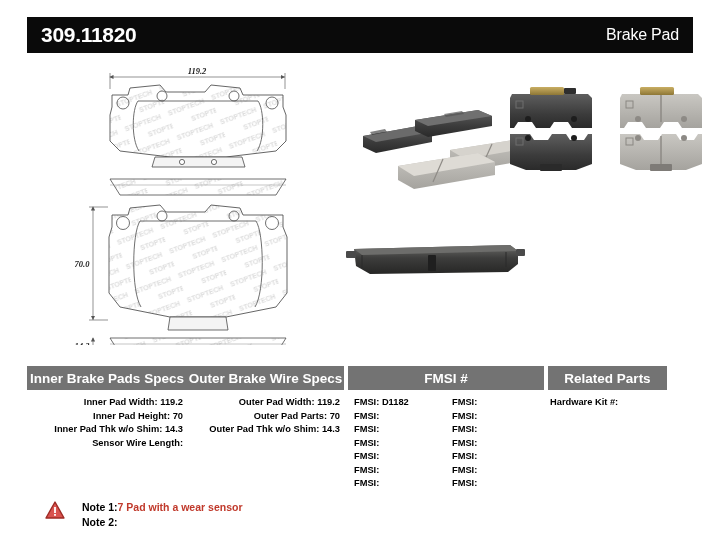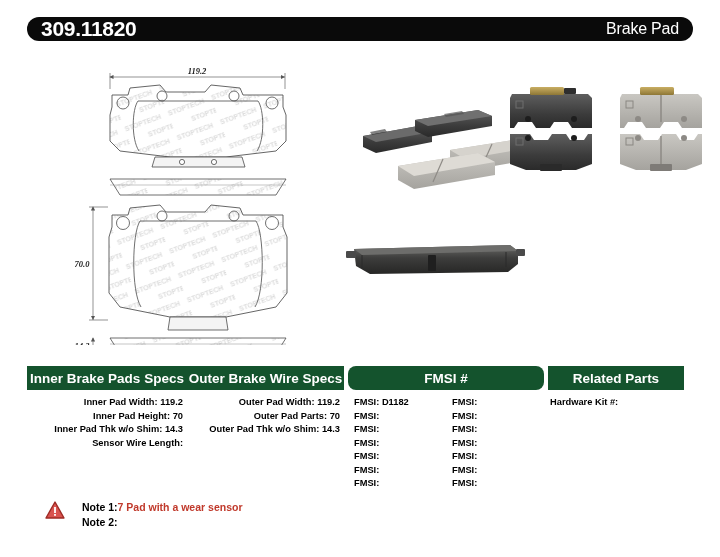--- a/index.html
+++ b/index.html
@@ -8,53 +8,53 @@
     background:#ffffff;
     font-family:"Liberation Sans", sans-serif;
     color:#000;
     overflow:hidden;
     position:relative;
   }
   .page{position:absolute;inset:0;}
 
   
   .header{
-    position:absolute;left:27px;top:17px;width:666px;height:24px;
+    position:absolute;left:27px;top:17px;width:666px;height:36px;
     background:#0a0a0a;
     display:flex;align-items:center;justify-content:space-between;
-    padding:0 14px;box-sizing:border-box;border-radius:15px;
+    padding:0 14px;box-sizing:border-box;
   }
   .header .part-no{
     color:#fff;font-size:21px;font-weight:bold;letter-spacing:-0.3px;
     font-family:"Liberation Sans", sans-serif;
   }
   .header .cat{
     color:#fff;font-size:16px;font-weight:normal;letter-spacing:-0.2px;
   }
 
   
   .drawings{position:absolute;left:0;top:55px;width:340px;height:290px;}
   .photos{position:absolute;left:340px;top:58px;width:380px;height:290px;}
 
   svg{display:block;}
 
   
   .table{position:absolute;left:27px;top:366px;width:666px;}
   .thead{display:flex;height:24px;}
   .th{
-    background:#14532d;color:#fff;
+    background:#737373;color:#fff;
     font-size:13.5px;font-weight:bold;
     display:flex;align-items:center;justify-content:center;
     box-sizing:border-box;
   }
   .th.c1{width:160px;}
   .th.c2{width:157px;}
   .gap{width:4px;background:#fff;}
-  .th.c3{width:196px;border-radius:8px;}
-  .th.c4{width:136px;}
+  .th.c3{width:196px;}
+  .th.c4{width:119px;}
 
   .tbody{display:flex;padding-top:6px;}
   .col1{width:160px;}
   .col2{width:157px;}
   .col3{width:196px;display:flex;}
   .col4{width:149px;}
 
   .spec-row{
     font-size:9.3px;font-weight:bold;
     text-align:right;

